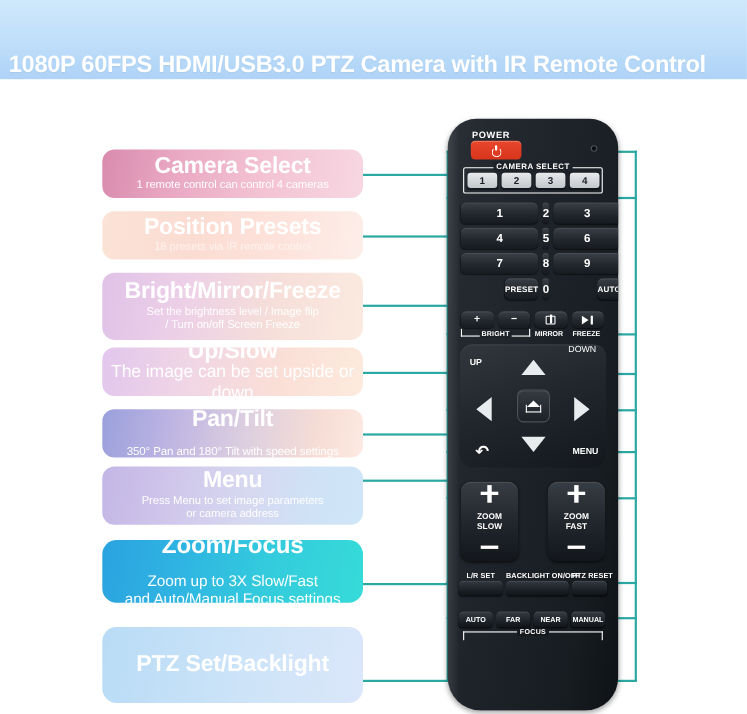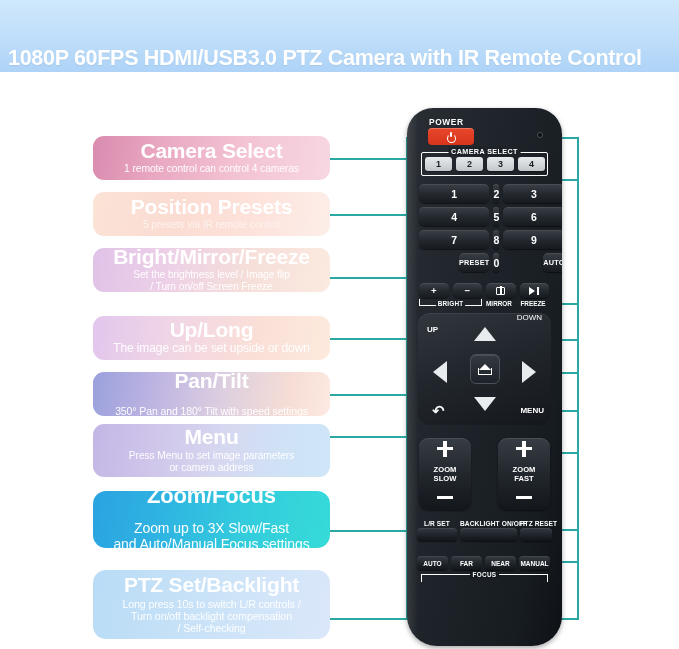--- a/index.html
+++ b/index.html
@@ -61,27 +61,27 @@
 
   
   #co-0{top:136px;height:44px;background:linear-gradient(100deg,#d98bae 0%,#e9a8c2 28%,#f3c3d3 62%,#f7d7e2 100%);}
   #co-0 .c-title{font-size:21px;}
   #co-0 .c-sub{font-size:10.3px;margin-top:1px;}
 
   #co-1{top:192px;height:44px;background:linear-gradient(100deg,#fbe3d6 0%,#fbdcd2 35%,#fde3dc 70%,#fdeee9 100%);}
   #co-1 .c-title{font-size:21px;}
   #co-1 .c-sub{font-size:10.3px;margin-top:1px;color:#fdf3ee;}
 
-  #co-2{top:248px;height:44px;background:linear-gradient(100deg,#e0c2e8 0%,#eccfe7 30%,#f6dfd9 66%,#fbeae0 100%);}
+  #co-2{top:248px;height:61px;background:linear-gradient(100deg,#e0c2e8 0%,#eccfe7 30%,#f6dfd9 66%,#fbeae0 100%);}
   #co-2 .c-title{font-size:21px;}
   #co-2 .c-sub{font-size:10.3px;margin-top:2px;}
 
   #co-3{top:316px;height:44px;background:linear-gradient(100deg,#e2c6ed 0%,#f0d5e6 32%,#fadfd7 68%,#fdeadd 100%);}
   #co-3 .c-title{font-size:21px;}
-  #co-3 .c-sub{font-size:12px;margin-top:1px;}
+  #co-3 .c-sub{font-size:16px;margin-top:1px;}
 
   #co-4{top:372px;height:44px;background:linear-gradient(100deg,#9aa0dc 0%,#bdb4e2 26%,#ddcfe0 55%,#f6ddd5 82%,#fdeae2 100%);}
   #co-4 .c-title{font-size:21px;}
   #co-4 .c-sub{font-size:10.5px;margin-top:13px;}
 
   #co-5{top:424px;height:53px;background:linear-gradient(100deg,#c3b6e6 0%,#cfc5ea 25%,#d6d8f0 55%,#cfe2f6 80%,#cfe6f8 100%);}
   #co-5 .c-title{font-size:21px;}
   #co-5 .c-sub{font-size:10.3px;margin-top:2px;}
 
   #co-6{top:491px;height:57px;background:linear-gradient(100deg,#2aa3e0 0%,#2fb4e2 30%,#33cbdd 62%,#36dbd8 100%);border-radius:13px;}
@@ -321,31 +321,31 @@
   <div class="conn conn-v" style="left:577px;top:137px;height:482px;"></div>
   <div class="conn conn-h" style="left:406px;top:618px;width:173px;"></div>
 
   <div class="callout" id="co-0">
     <div class="c-title">Camera Select</div>
     <div class="c-sub" style="white-space: pre-line;">1 remote control can control 4 cameras</div>
   </div>
 
   <div class="callout" id="co-1">
     <div class="c-title">Position Presets</div>
-    <div class="c-sub" style="white-space: pre-line;">5 presets via IR remote control</div>
+    <div class="c-sub" style="white-space: pre-line;">18 presets via IR remote control</div>
   </div>
 
   <div class="callout" id="co-2">
     <div class="c-title">Bright/Mirror/Freeze</div>
     <div class="c-sub" style="white-space: pre-line;">Set the brightness level / Image flip
 / Turn on/off Screen Freeze</div>
   </div>
 
   <div class="callout" id="co-3">
-    <div class="c-title">Up/Long</div>
+    <div class="c-title">Up/Slow</div>
     <div class="c-sub" style="white-space: pre-line;">The image can be set upside or down</div>
   </div>
 
   <div class="callout" id="co-4">
     <div class="c-title">Pan/Tilt</div>
     <div class="c-sub" style="white-space: pre-line;">350° Pan and 180° Tilt with speed settings</div>
   </div>
 
   <div class="callout" id="co-5">
     <div class="c-title">Menu</div>
@@ -354,23 +354,20 @@
   </div>
 
   <div class="callout" id="co-6">
     <div class="c-title">Zoom/Focus</div>
     <div class="c-sub" style="white-space: pre-line;">Zoom up to 3X Slow/Fast
 and Auto/Manual Focus settings</div>
   </div>
 
   <div class="callout" id="co-7">
     <div class="c-title">PTZ Set/Backlight</div>
-    <div class="c-sub" style="white-space: pre-line;">Long press 10s to switch L/R controls /
-Turn on/off backlight compensation
-/ Self-checking</div>
   </div>
 
   <div class="remote">
 
     <div class="lbl-power">POWER</div>
     <div class="btn-power">
       <span class="pw-glyph"></span>
     </div>
     <div class="ir-led"></div>
 

